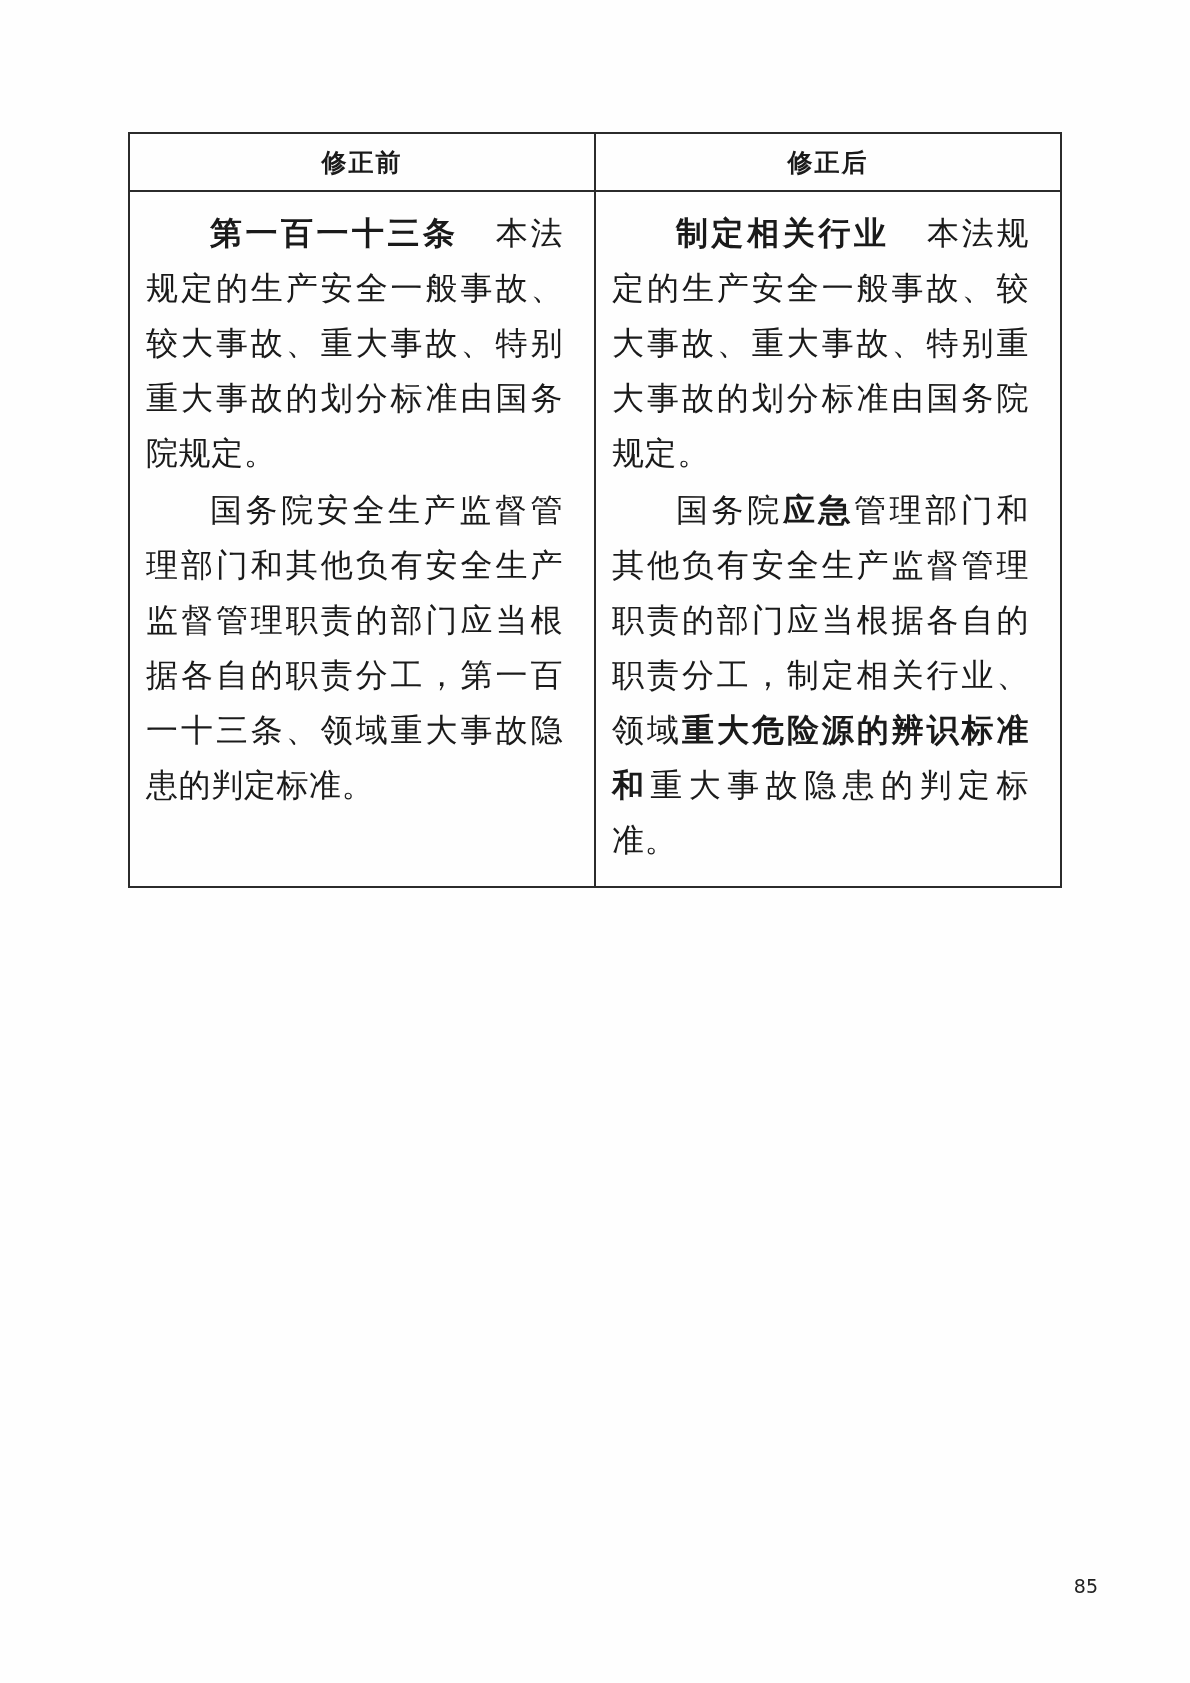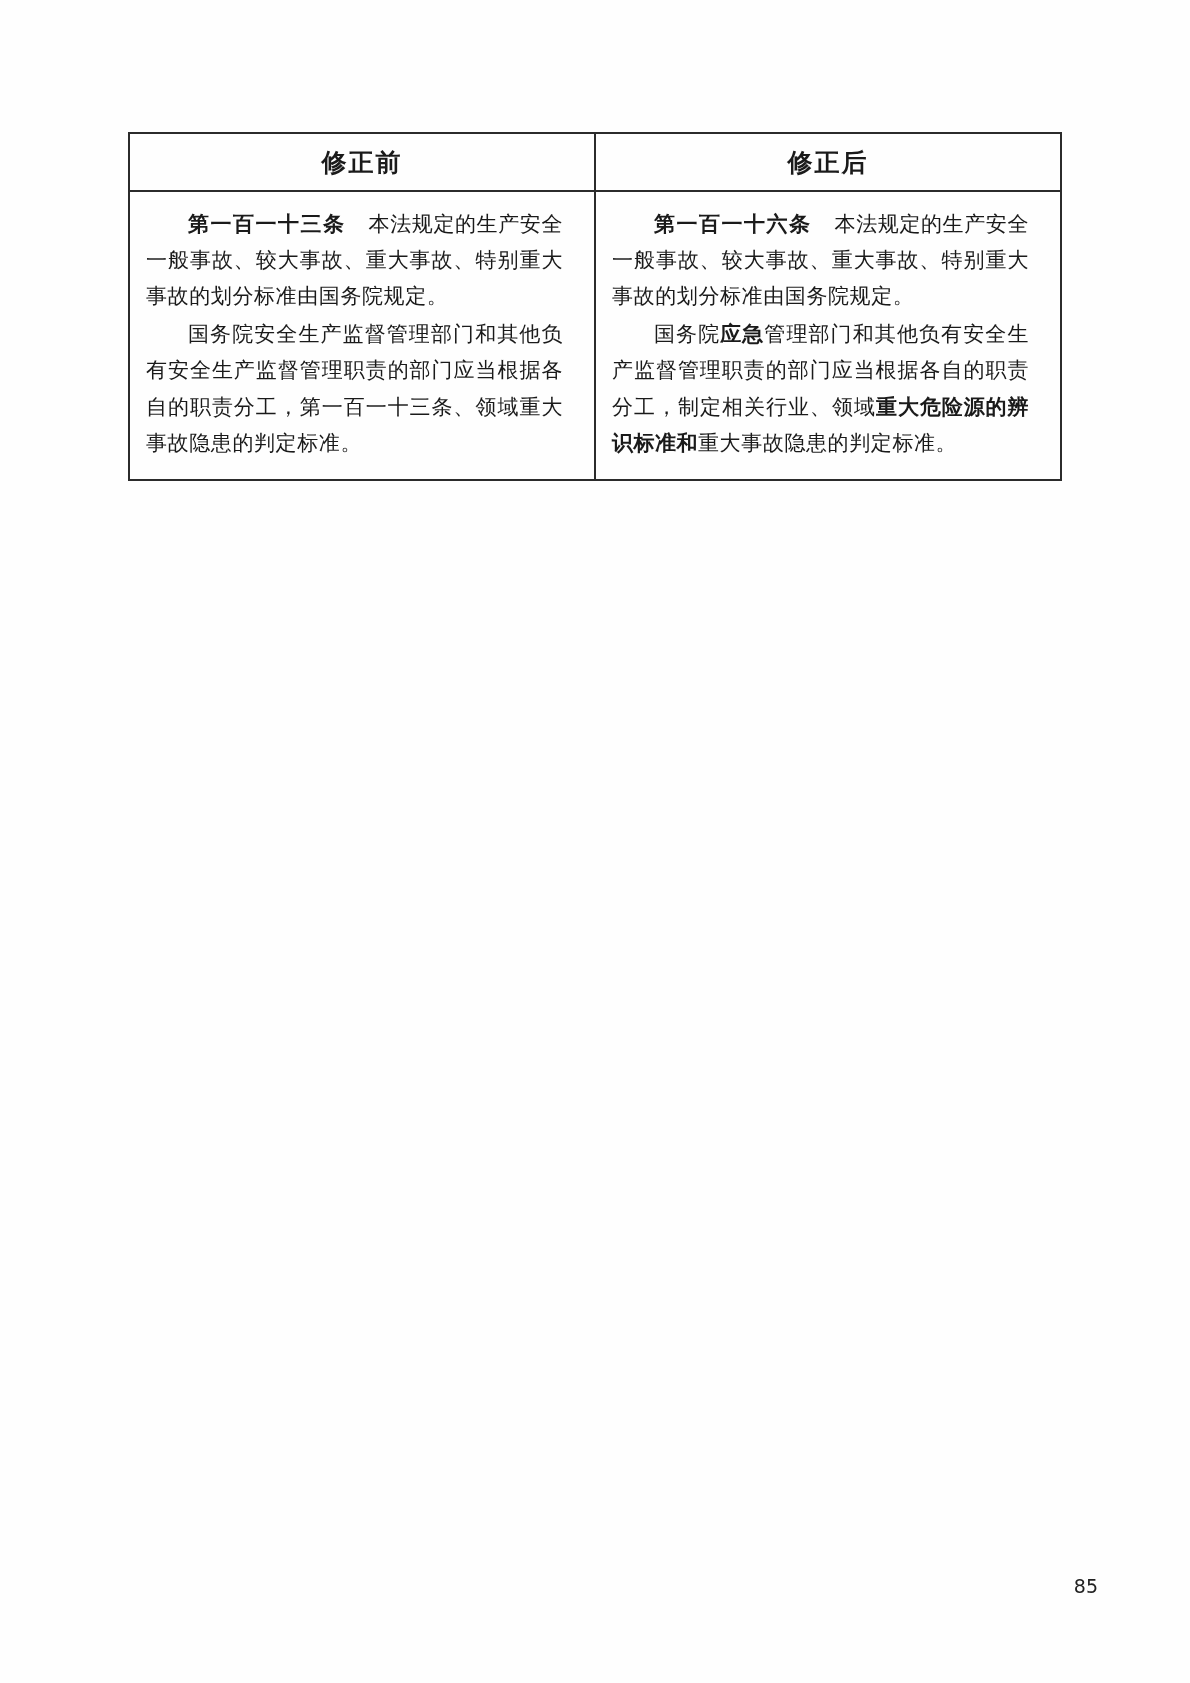--- a/index.html
+++ b/index.html
@@ -38,21 +38,21 @@
     height: 56px;
     text-align: center;
     vertical-align: middle;
     font-weight: bold;
     font-size: 25px;
     letter-spacing: 2px;
     font-family: "DejaVu Sans", sans-serif;
   }
   .cell-body {
     padding: 14px 31px 18px 16px;
-    font-size: 21px;
+    font-size: 32px;
     line-height: 1.72;
     letter-spacing: 0.6px;
     text-align: justify;
     text-justify: inter-ideograph;
   }
   .para {
     margin: 0;
     text-indent: 2em;
   }
   .para + .para {
@@ -96,21 +96,21 @@
     <tbody>
       <tr>
         <td>
           <div class="cell-body" id="cell-before">
               <p class="para"><span class="art-label">第一百一十三条</span><span class="gap"></span><span>本法规定的生产安全一般事故、较大事故、重大事故、特别重大事故的划分标准由国务院规定。</span></p>
               <p class="para"><span>国务院安全生产监督管理部门和其他负有安全生产监督管理职责的部门应当根据各自的职责分工，第一百一十三条、领域重大事故隐患的判定标准。</span></p>
             </div>
         </td>
         <td>
           <div class="cell-body" id="cell-after">
-              <p class="para"><span class="art-label">第一百一十六条</span><span class="gap"></span><span>本法规定的生产安全一般事故、较大事故、重大事故、特别重大事故的划分标准由国务院规定。</span></p>
+              <p class="para"><span class="art-label">制定相关行业</span><span class="gap"></span><span>本法规定的生产安全一般事故、较大事故、重大事故、特别重大事故的划分标准由国务院规定。</span></p>
               <p class="para"><span>国务院</span><span class="em">应急</span><span>管理部门和其他负有安全生产监督管理职责的部门应当根据各自的职责分工，制定相关行业、领域</span><span class="em">重大危险源的辨识标准和</span><span>重大事故隐患的判定标准。</span></p>
             </div>
         </td>
       </tr>
     </tbody>
   </table>
 
   <div class="page-number">85</div>
 
 </div>

